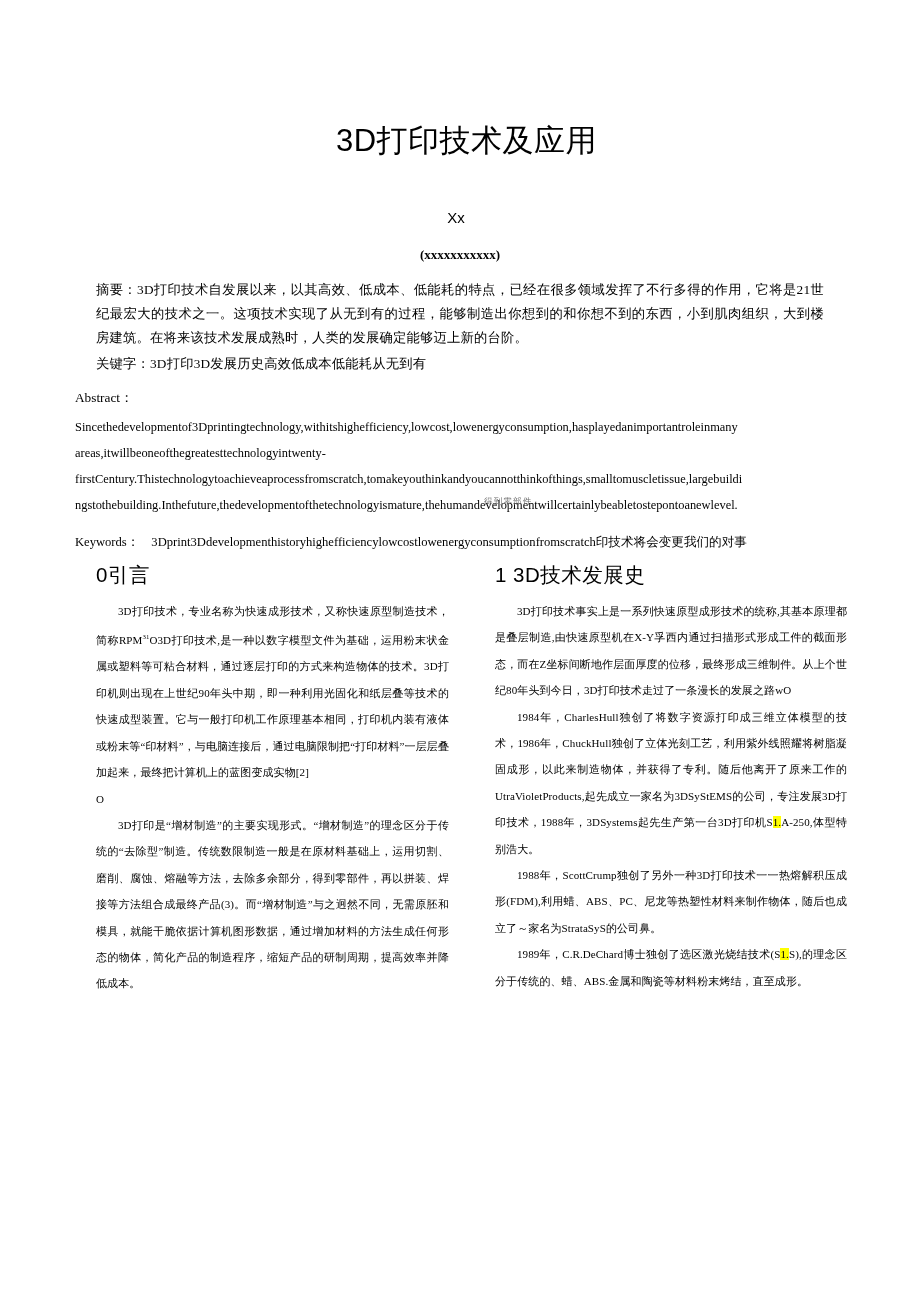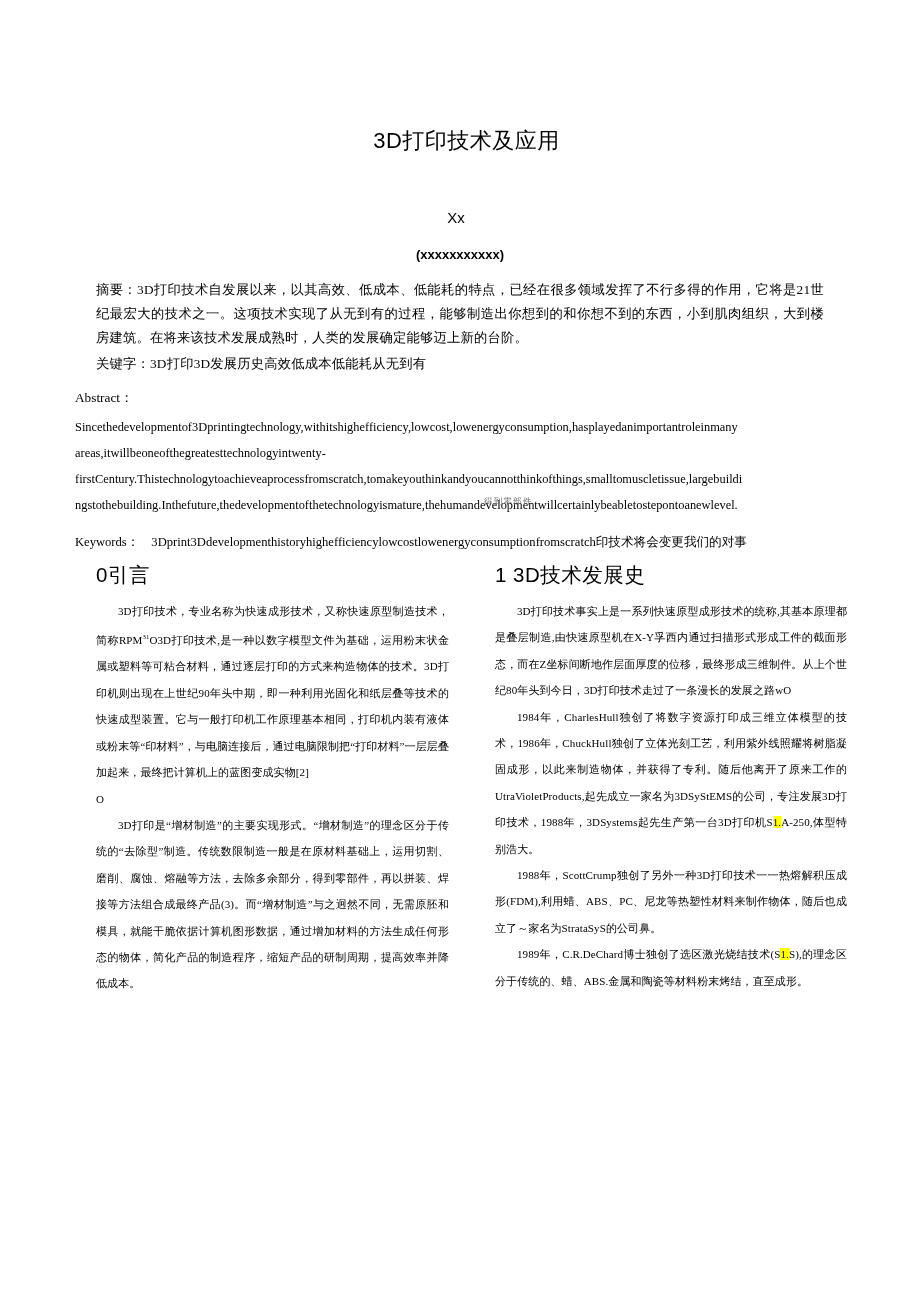--- a/index.html
+++ b/index.html
@@ -20,39 +20,39 @@
     height: 1301px;
     box-sizing: border-box;
     padding: 0;
     position: relative;
   }
   .header-space { height: 118px; }
 
   .doc-title {
     text-align: center;
     font-family: "Liberation Sans", "DejaVu Sans", sans-serif;
-    font-size: 22px;
+    font-size: 31px;
     font-weight: 400;
     letter-spacing: 0.5px;
     margin: 0;
     padding: 0 0 2px 13px;
     line-height: 46px;
   }
   .author {
     text-align: center;
     font-family: "Liberation Sans", "DejaVu Sans", sans-serif;
     font-size: 15px;
     font-weight: 400;
     margin: 0;
     padding: 42px 8px 0 0;
     line-height: 20px;
   }
   .affiliation {
     text-align: center;
-    font-family: Liberation Sans, sans-serif;
+    font-family: Liberation Serif, serif;
     font-size: 13px;
     font-weight: 700;
     margin: 0;
     padding: 18px 0 0 0;
     line-height: 18px;
   }
 
   .front {
     padding: 14px 96px 0 96px;
     box-sizing: border-box;

